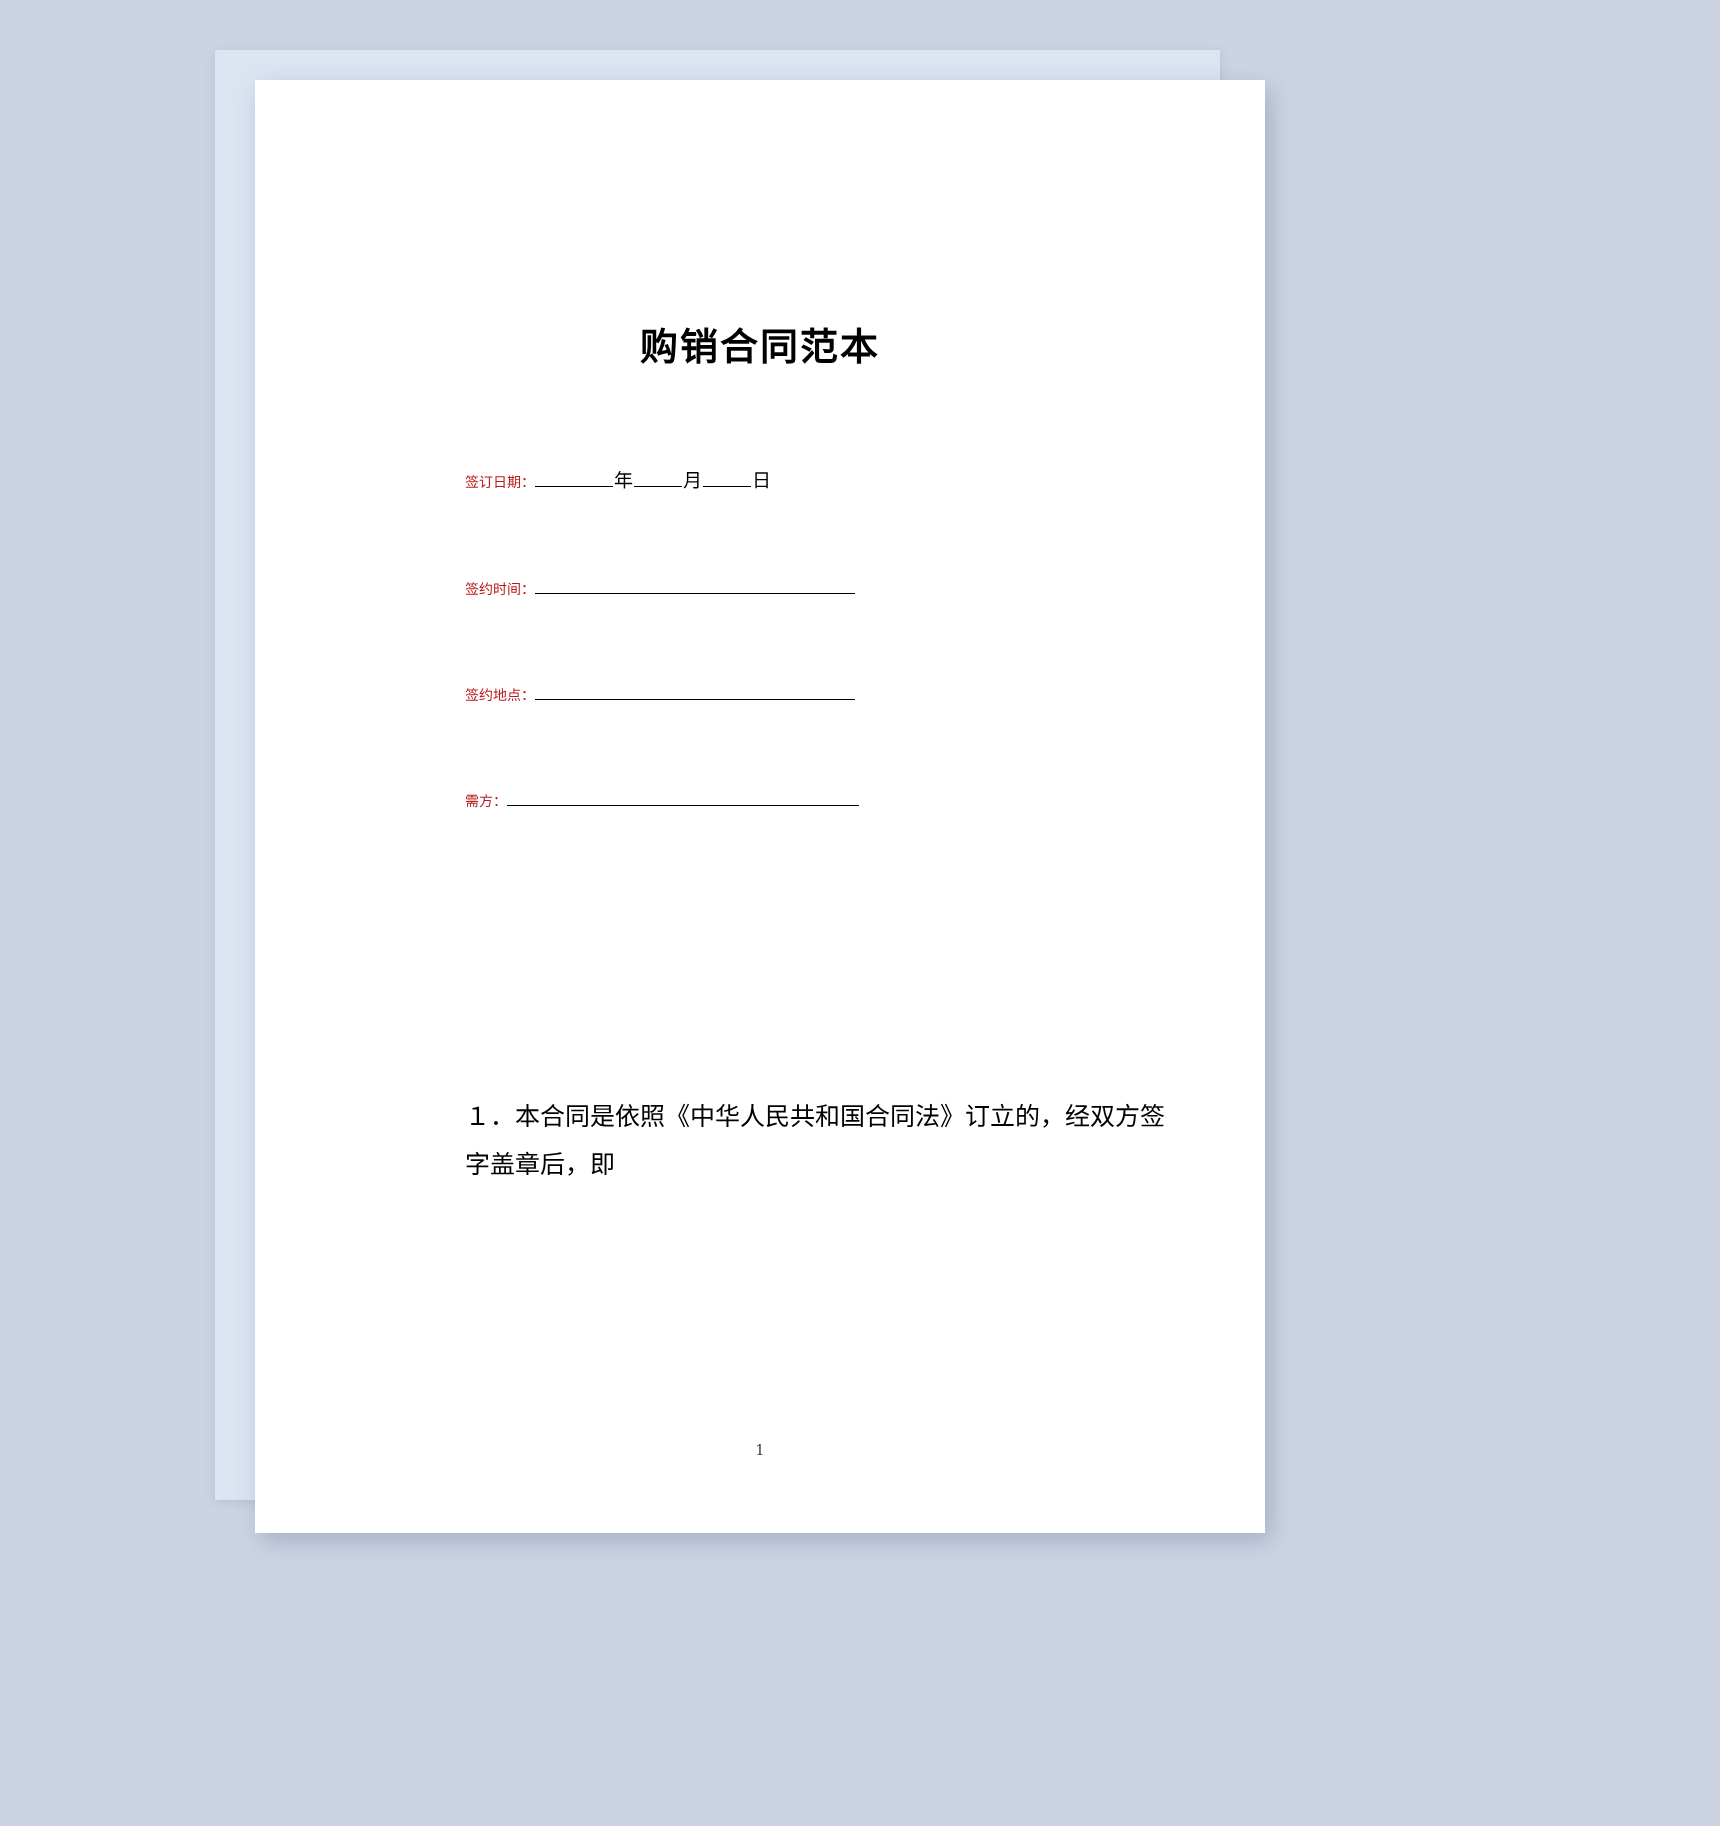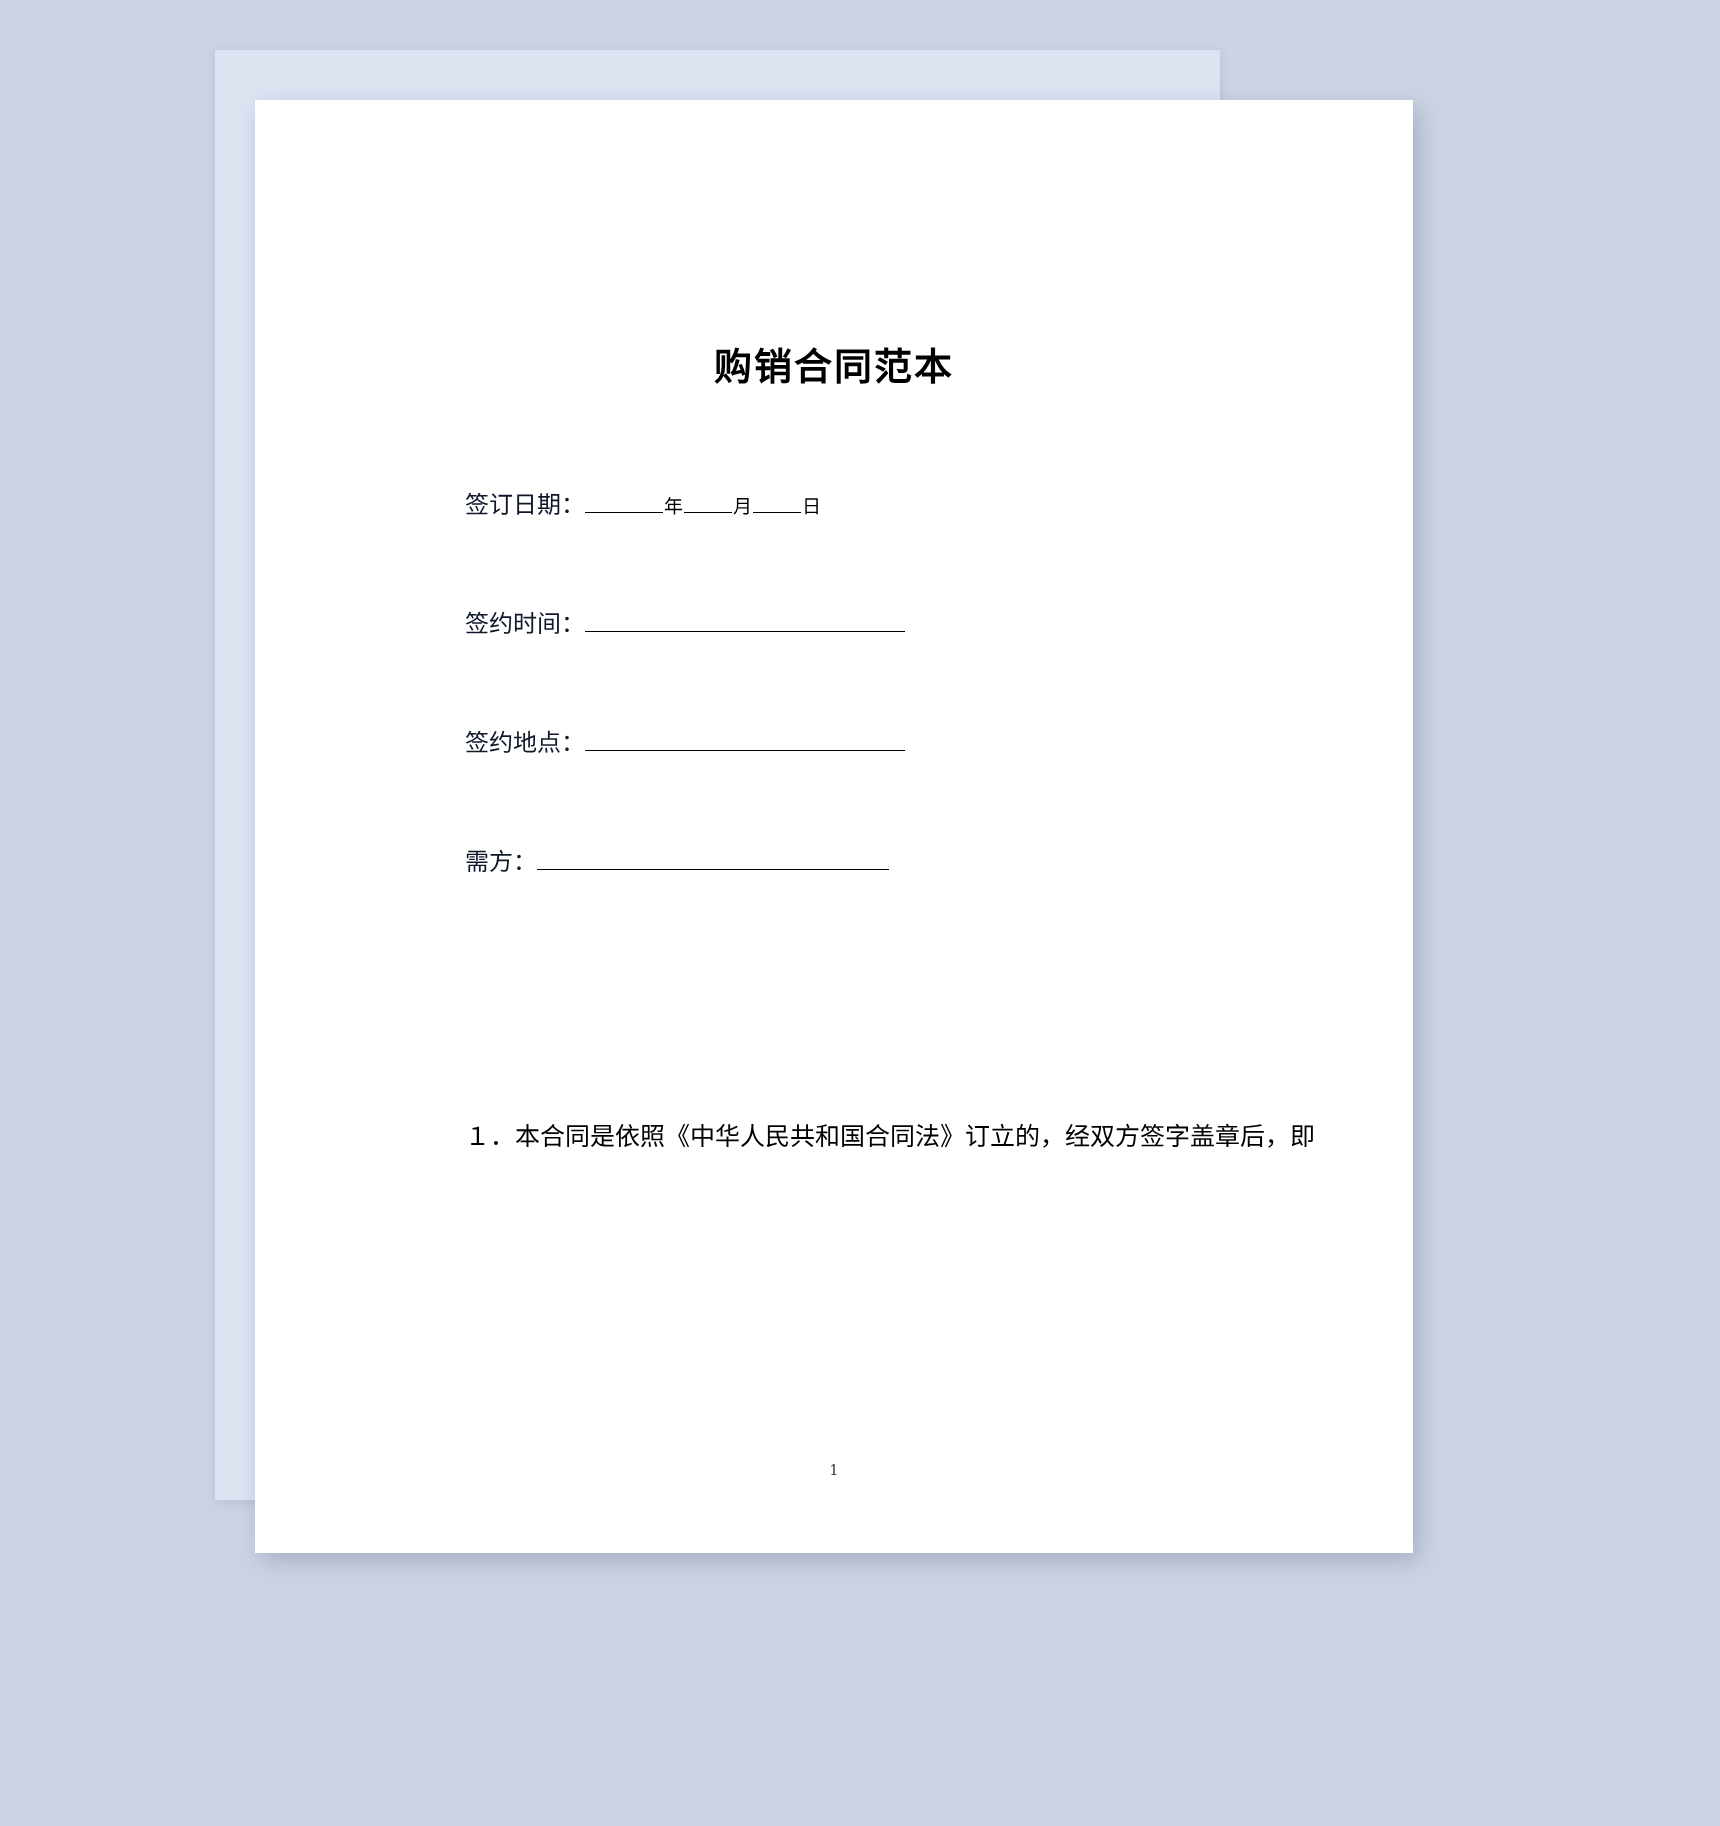--- a/index.html
+++ b/index.html
@@ -24,22 +24,22 @@
     width: 1005px;
     height: 1450px;
     background: #dce4f2;
     box-shadow: 0 2px 10px rgba(80, 95, 125, 0.18);
   }
 
   
   .page {
     position: absolute;
     left: 255px;
-    top: 100px;
-    width: 1158px;
+    top: 80px;
+    width: 1010px;
     height: 1453px;
     background: #ffffff;
     box-shadow: 6px 8px 22px rgba(70, 85, 115, 0.28);
     box-sizing: border-box;
   }
 
   .doc-title {
     position: absolute;
     left: 0;
     right: 0;
@@ -64,22 +64,22 @@
     font-size: 19px;
     color: #000;
     margin-bottom: 84px;
     white-space: nowrap;
   }
   .field-row:last-child {
     margin-bottom: 8px;
   }
 
   .field-label {
-    font-size: 24px;
-    color: #0f172a;
+    font-size: 14px;
+    color: #b91c1c;
   }
 
   .blank {
     display: inline-block;
     border-bottom: 1px solid #000;
     height: 17px;
   }
   .blank-long { width: 320px; }
   .blank-long2 { width: 352px; }
   .blank-date-year { width: 78px; }

